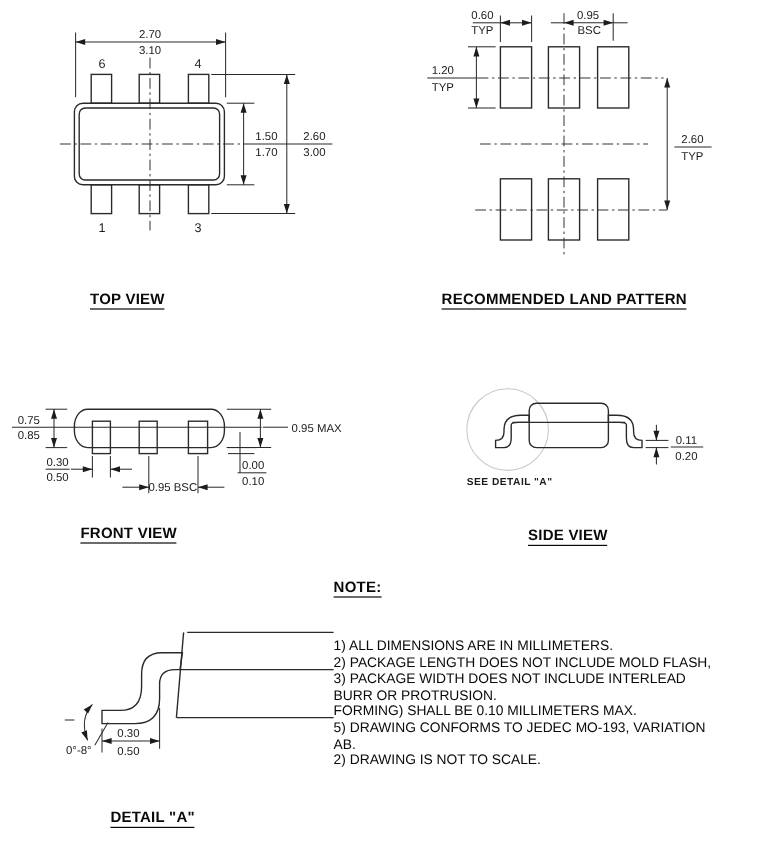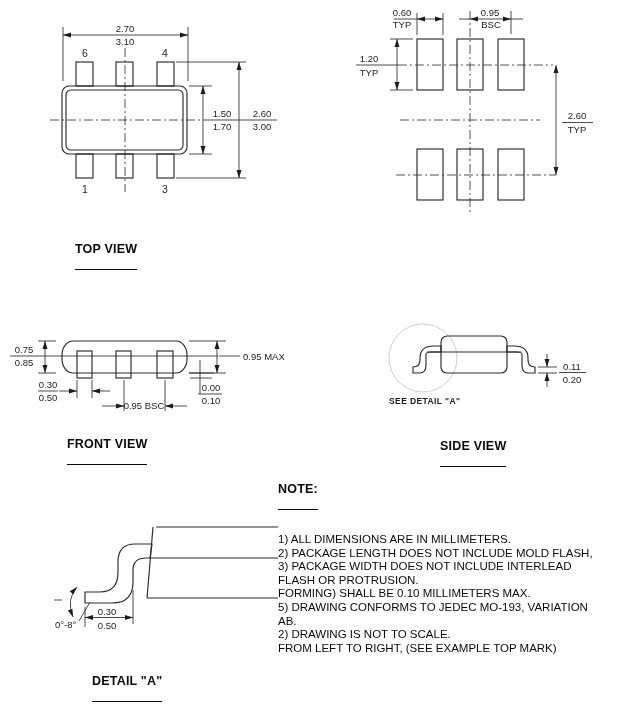--- a/index.html
+++ b/index.html
@@ -6,21 +6,21 @@
   #root{position:relative;width:639px;height:708px;background:#ffffff;overflow:hidden;
         font-family:"Liberation Sans",sans-serif;}
   svg{position:absolute;overflow:visible;}
   svg text{font-family:"Liberation Sans",sans-serif;font-size:9.5px;fill:#1c1c1c;}
   svg text.pin{font-size:10.5px;}
   .outline{stroke:#2a2a2a;stroke-width:1.15;fill:none;}
   .thin{stroke:#2a2a2a;stroke-width:0.85;fill:none;}
   .cl{stroke:#2a2a2a;stroke-width:0.8;fill:none;stroke-dasharray:9 3 2 3;}
   .faint{stroke:#c9c9c9;stroke-width:0.9;fill:none;}
   .view-title{position:absolute;font-weight:bold;font-size:12.5px;color:#0a0a0a;
-        border-bottom:1.8px solid #0a0a0a;padding-bottom:13px;letter-spacing:.2px;white-space:pre;}
+        border-bottom:1.8px solid #0a0a0a;padding-bottom:1px;letter-spacing:.2px;white-space:pre;}
   .notes{position:absolute;left:278px;top:533px;width:356px;font-weight:normal;
         font-size:11.5px;line-height:13.6px;color:#0a0a0a;}
   .note-line{white-space:pre;}
 </style>
 </head>
 <body>
 
 <div id="root">
 
   <svg style="left:0;top:0" width="330" height="235" viewBox="0 0 330 235">
@@ -224,30 +224,30 @@
     </g>
     <g>
       <line class="thin" x1="54" y1="600" x2="62" y2="600"></line>
       <path class="thin" d="M77,587 Q66,599 73,617" marker-start="url(#a5)" marker-end="url(#a5)"></path>
       <line class="thin" x1="79" y1="621" x2="90" y2="602"></line>
       <text x="55" y="628" text-anchor="start">0°-8°</text>
     </g>
   </svg>
 
   <div class="view-title" style="left:75px;top:242px">TOP VIEW</div>
+  <div class="view-title" style="left:368px;top:242px">RECOMMENDED LAND PATTERN</div>
   <div class="view-title" style="left:67px;top:437px">FRONT VIEW</div>
   <div class="view-title" style="left:440px;top:439px">SIDE VIEW</div>
   <div class="view-title" style="left:92px;top:674px">DETAIL "A"</div>
   <div class="view-title" style="left:278px;top:482px">NOTE:</div>
 
   <div class="notes">
       <div class="note-line">1) ALL DIMENSIONS ARE IN MILLIMETERS.</div>
       <div class="note-line">2) PACKAGE LENGTH DOES NOT INCLUDE MOLD FLASH,</div>
       <div class="note-line">3) PACKAGE WIDTH DOES NOT INCLUDE INTERLEAD</div>
-      <div class="note-line">FLASH OR PROTRUSION.</div>
+      <div class="note-line">BURR OR PROTRUSION.</div>
       <div class="note-line">FORMING) SHALL BE 0.10 MILLIMETERS MAX.</div>
       <div class="note-line">5) DRAWING CONFORMS TO JEDEC MO-193, VARIATION</div>
       <div class="note-line">AB.</div>
       <div class="note-line">2) DRAWING IS NOT TO SCALE.</div>
-      <div class="note-line">FROM LEFT TO RIGHT, (SEE EXAMPLE TOP MARK)</div>
     </div>
 
 </div>
 
 </body></html>

